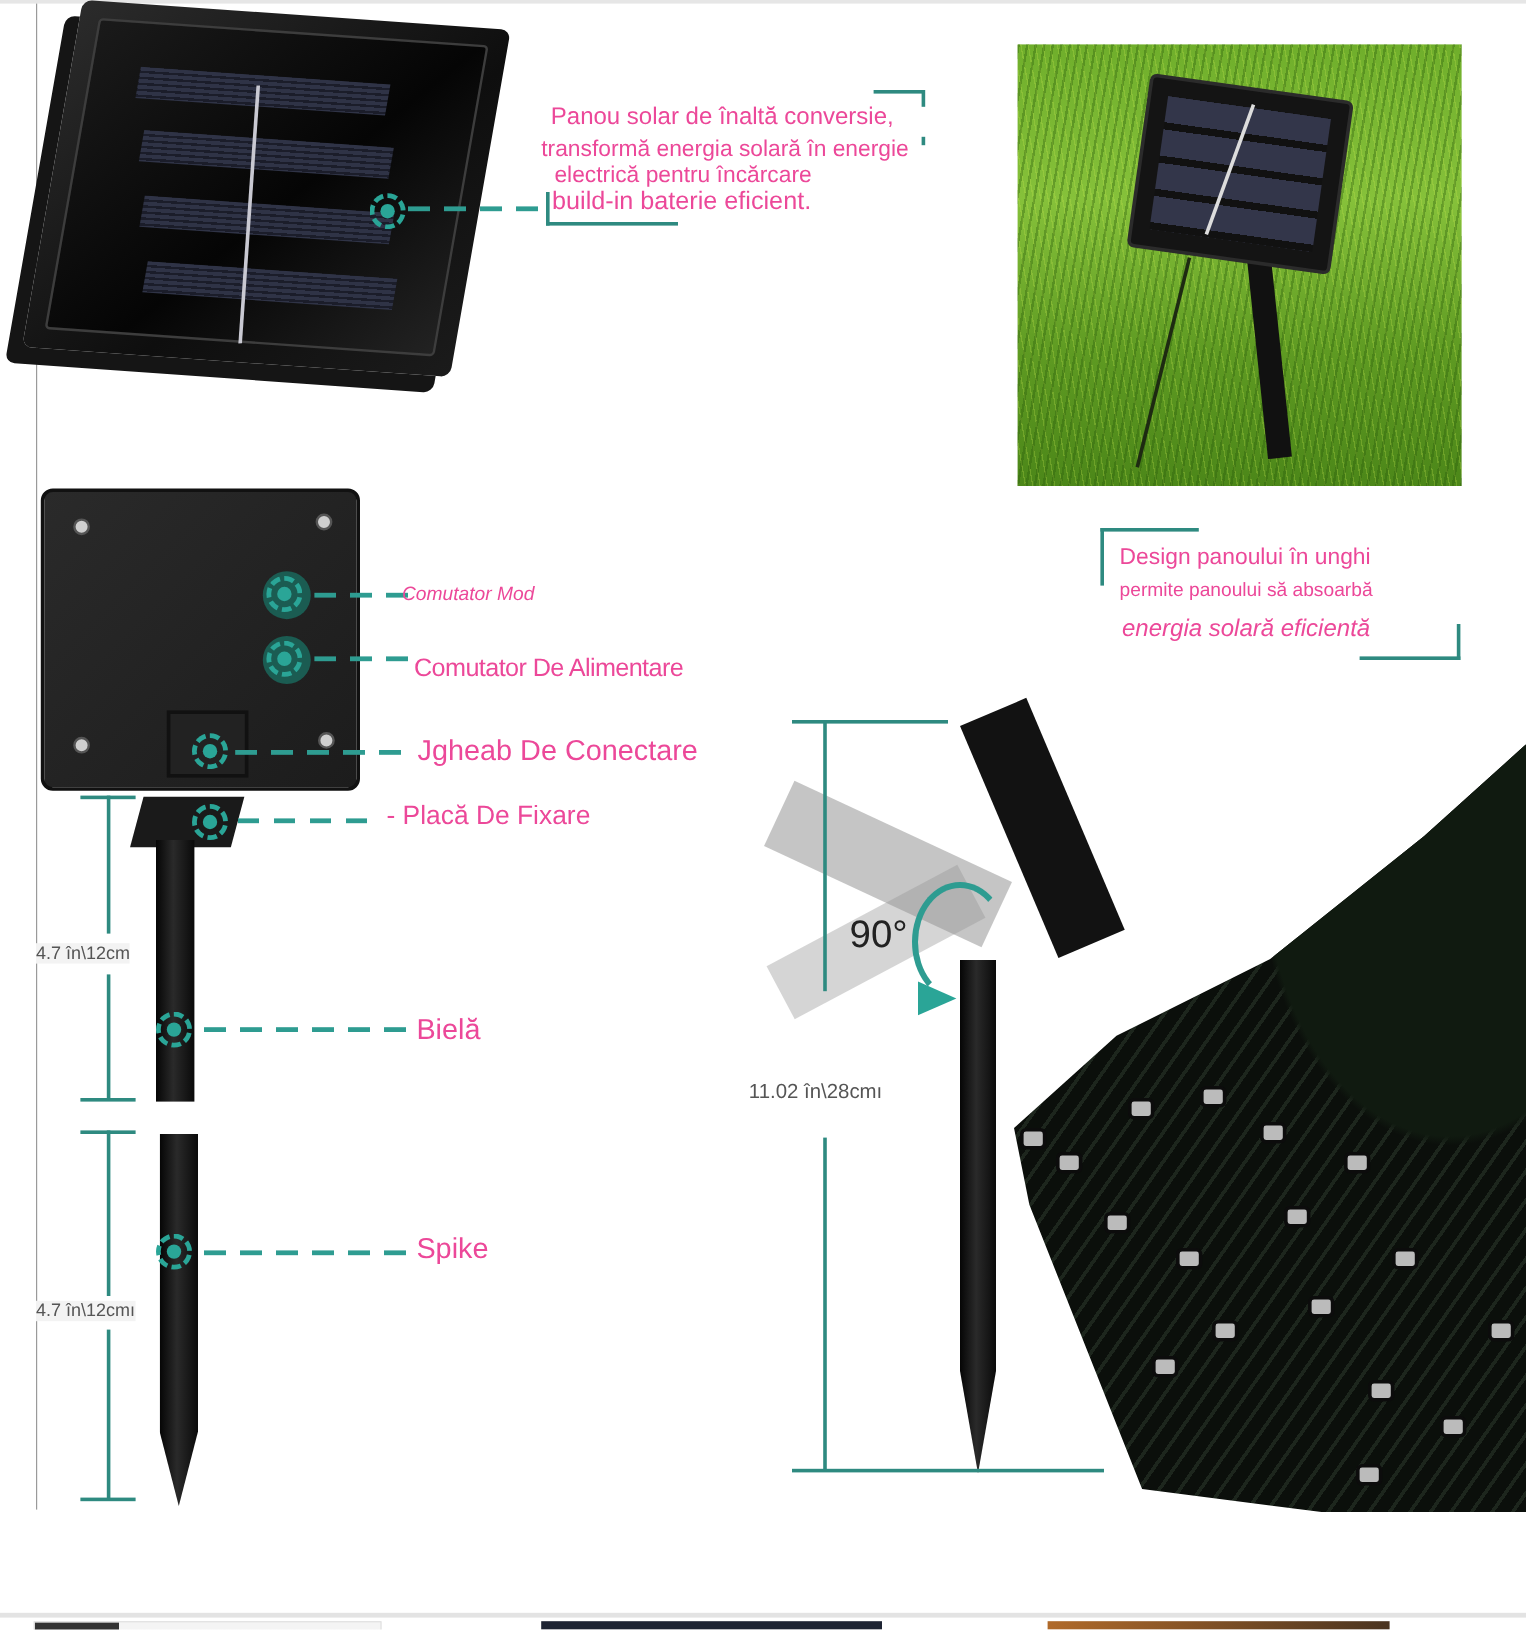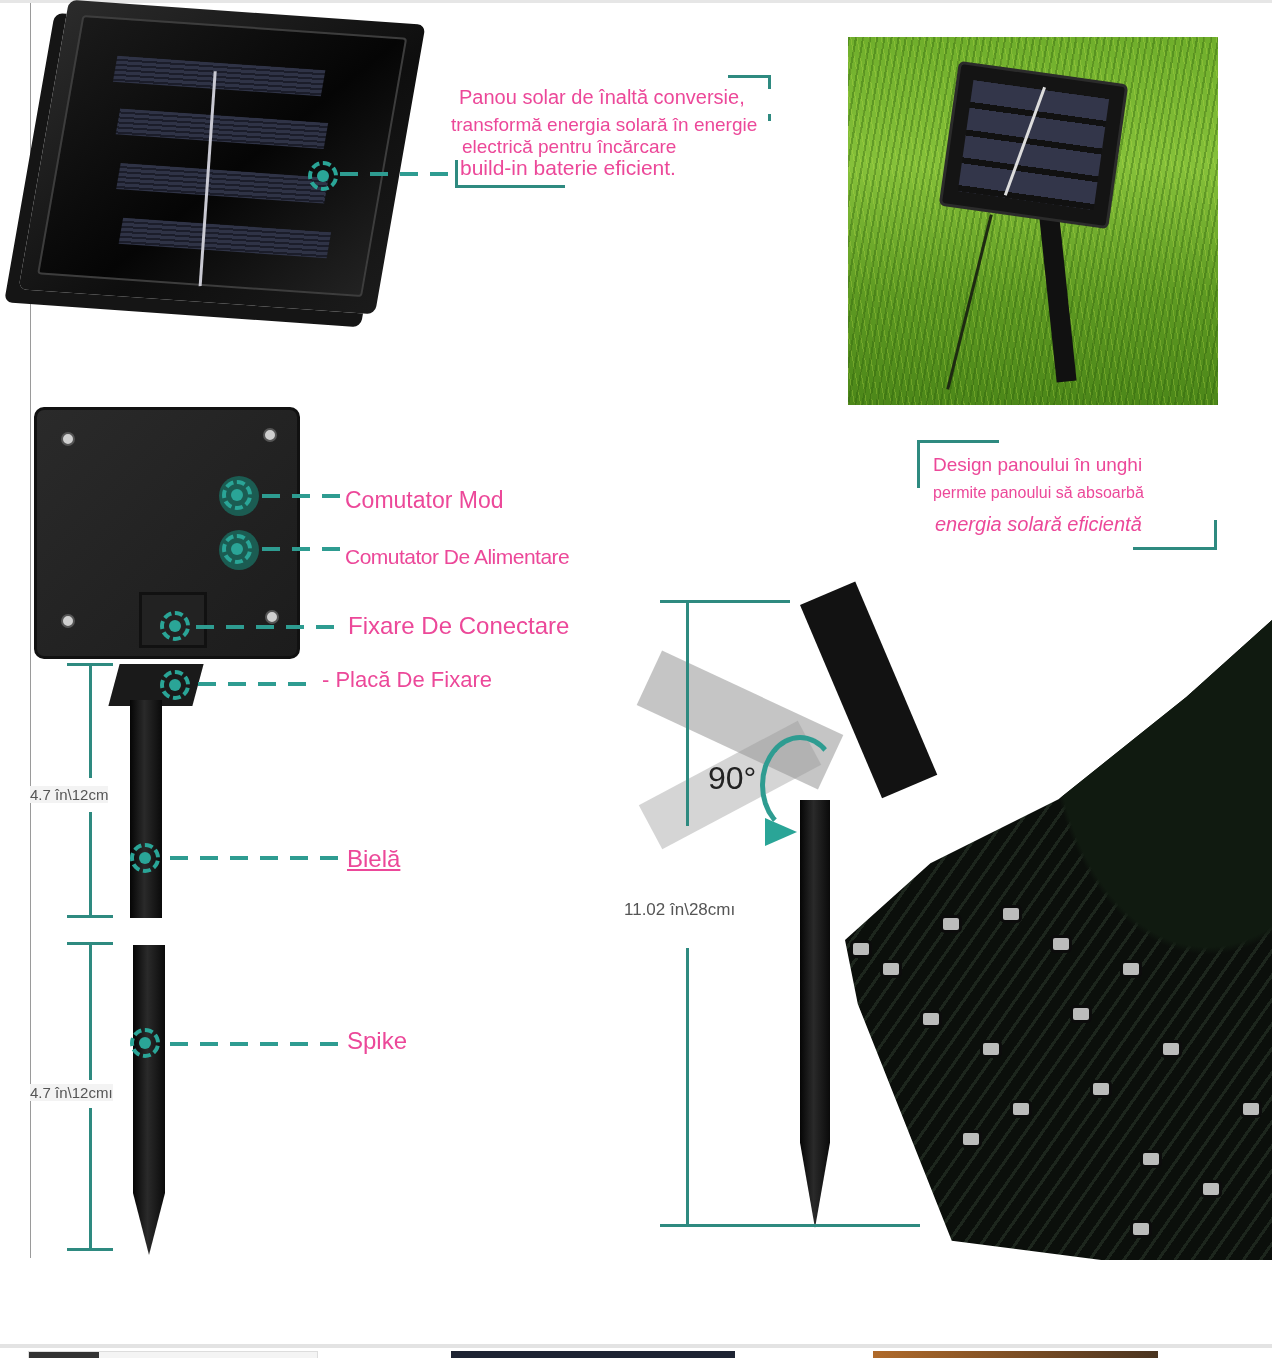--- a/index.html
+++ b/index.html
@@ -125,35 +125,35 @@
   <div class="btn" style="left:182px;top:66px;"></div>
   <div class="btn" style="left:182px;top:120px;"></div>
   <div class="port"></div>
 </div>
 <div class="marker" style="left:222px;top:480px;"></div>
 <div class="marker" style="left:222px;top:534px;"></div>
 <div class="marker" style="left:160px;top:611px;"></div>
 <div class="dash" style="left:262px;top:494px;width:82px;"></div>
 <div class="dash" style="left:262px;top:547px;width:82px;"></div>
 <div class="dash" style="left:196px;top:625px;width:148px;"></div>
-<div class="label" style="left:345px;top:487px;font-size:23px;">Comutator Mod</div>
+<div class="label" style="left:335px;top:487px;font-size:16px;font-style:italic;">Comutator Mod</div>
 <div class="label" style="left:345px;top:545px;font-size:21px;letter-spacing:-0.5px;">Comutator De Alimentare</div>
-<div class="label" style="left:348px;top:612px;font-size:24px;">Fixare De Conectare</div>
+<div class="label" style="left:348px;top:612px;font-size:24px;">Jgheab De Conectare</div>
 
 <div class="mount"></div>
 <div class="rod" style="left:130px;top:700px;width:32px;height:218px;"></div>
 <div class="rod" style="left:133px;top:945px;width:32px;height:310px;clip-path:polygon(0 0,100% 0,100% 80%,50% 100%,0 80%);"></div>
 <div class="marker" style="left:160px;top:670px;"></div>
 <div class="marker" style="left:130px;top:843px;"></div>
 <div class="marker" style="left:130px;top:1028px;"></div>
 <div class="dash" style="left:198px;top:682px;width:120px;"></div>
 <div class="dash" style="left:170px;top:856px;width:175px;"></div>
 <div class="dash" style="left:170px;top:1042px;width:175px;"></div>
 <div class="label" style="left:322px;top:667px;font-size:22px;">- Placă De Fixare</div>
-<div class="label" style="left:347px;top:845px;font-size:24px;text-decoration:underline;">Bielă</div>
+<div class="label" style="left:347px;top:845px;font-size:24px;">Bielă</div>
 <div class="label" style="left:347px;top:1027px;font-size:24px;">Spike</div>
 
 <div class="abs teal" style="left:67px;top:663px;width:46px;height:3px;"></div>
 <div class="abs teal" style="left:89px;top:663px;width:3px;height:115px;"></div>
 <div class="abs teal" style="left:89px;top:812px;width:3px;height:105px;"></div>
 <div class="abs teal" style="left:67px;top:915px;width:46px;height:3px;"></div>
 <div class="dim" style="left:30px;top:786px;">4.7 în\12cm</div>
 <div class="abs teal" style="left:67px;top:942px;width:46px;height:3px;"></div>
 <div class="abs teal" style="left:89px;top:942px;width:3px;height:138px;"></div>
 <div class="abs teal" style="left:89px;top:1108px;width:3px;height:142px;"></div>

